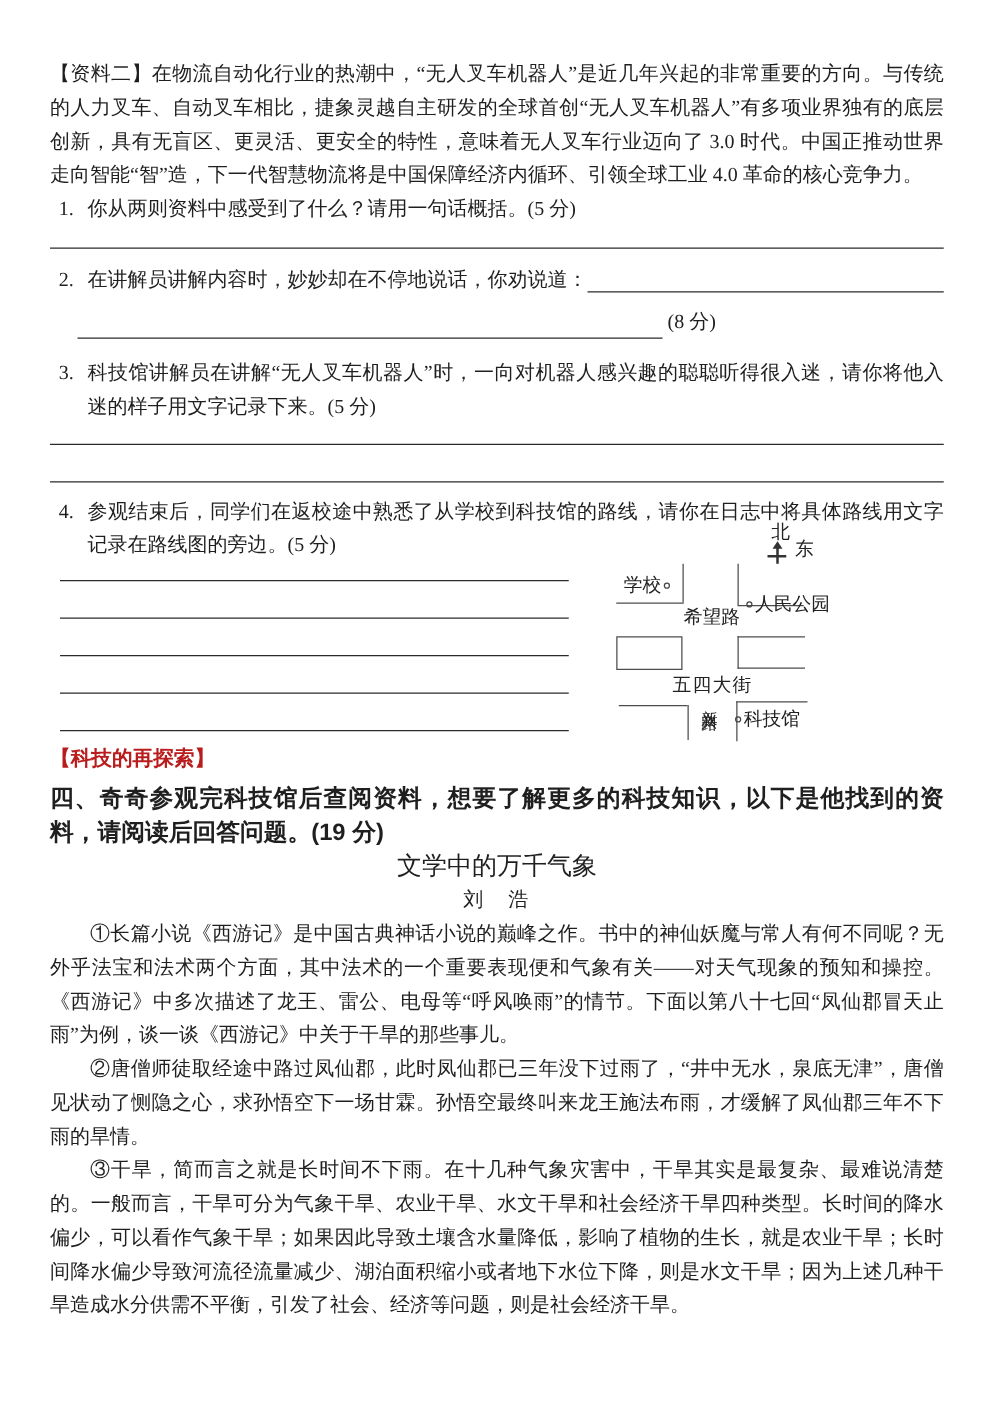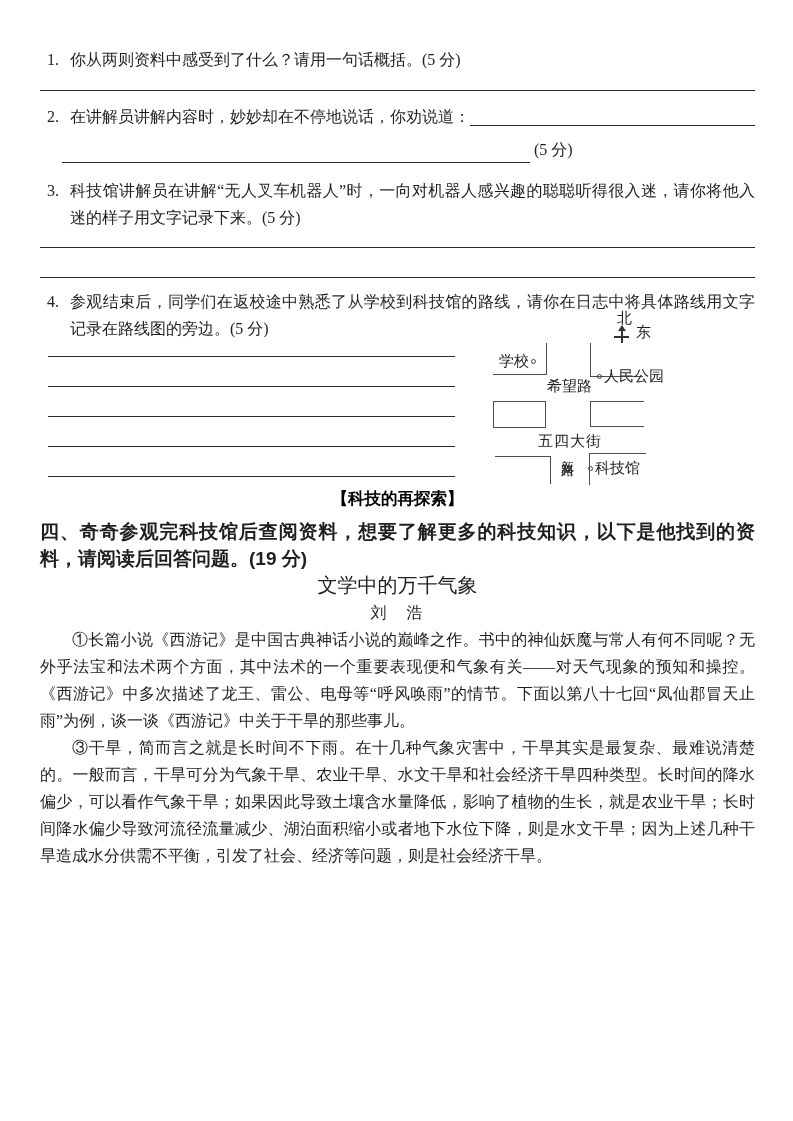--- a/index.html
+++ b/index.html
@@ -63,50 +63,51 @@
   .c-north { position: absolute; left: 6px; top: -2px; }
   .c-east  { position: absolute; left: 25px; top: 12px; }
   .c-cross { position: absolute; left: 3px; top: 15px; width: 15px; height: 17px; }
   .c-stem { position: absolute; left: 7px; top: 3px; width: 1.5px; height: 13px; background: #333; }
   .c-head { position: absolute; left: 4px; top: -2px; width: 0; height: 0;
             border-left: 4px solid transparent; border-right: 4px solid transparent;
             border-bottom: 6px solid #333; }
   .c-bar  { position: absolute; left: 0; top: 9px; width: 15px; height: 1.5px; background: #333; }
 
   .explore-header {
-    margin-top: 8px; text-align: center; font-weight: 700; font-size: 16.5px;
-    color: #000000; font-family: Liberation Serif, serif;
+    margin-top: 8px; text-align: left; font-weight: 700; font-size: 16.5px;
+    color: #b91c1c; font-family: Liberation Serif, serif;
   }
   .sec4 {
     margin-top: 6px; text-align: justify; font-weight: 700; font-size: 19px;
     font-family: "Liberation Sans", "DejaVu Sans", sans-serif; line-height: 27px;
   }
   .art-title { text-align: center; font-size: 20px; font-weight: 400; }
   .art-author { text-align: center; letter-spacing: 2px; }
 </style>
 </head>
 <body>
 
 <div class="page">
 
+  <p class="para">【资料二】在物流自动化行业的热潮中，“无人叉车机器人”是近几年兴起的非常重要的方向。与传统的人力叉车、自动叉车相比，捷象灵越自主研发的全球首创“无人叉车机器人”有多项业界独有的底层创新，具有无盲区、更灵活、更安全的特性，意味着无人叉车行业迈向了 3.0 时代。中国正推动世界走向智能“智”造，下一代智慧物流将是中国保障经济内循环、引领全球工业 4.0 革命的核心竞争力。</p>
 
   <div class="q q1">
     <span class="qnum">1.</span>
     <span>你从两则资料中感受到了什么？请用一句话概括。(5 分)</span>
   </div>
   <div class="ansline after-q1"></div>
 
   <div class="q q2 qflex">
     <span class="qnum">2.</span>
     <span class="lead">在讲解员讲解内容时，妙妙却在不停地说话，你劝说道：</span>
     <span class="fill"></span>
   </div>
   <div class="q2row">
     <span class="ulseg"></span>
-    <span class="score">(5 分)</span>
+    <span class="score">(8 分)</span>
   </div>
 
   <div class="q q3">
     <span class="qnum">3.</span>
     <span>科技馆讲解员在讲解“无人叉车机器人”时，一向对机器人感兴趣的聪聪听得很入迷，请你将他入迷的样子用文字记录下来。(5 分)</span>
   </div>
   <div class="ansline q3a"></div>
   <div class="ansline q3b"></div>
 
   <div class="q q4">
@@ -159,15 +160,16 @@
     </div>
   </div>
 
   <div class="explore-header">【科技的再探索】</div>
 
   <p class="sec4">四、奇奇参观完科技馆后查阅资料，想要了解更多的科技知识，以下是他找到的资料，请阅读后回答问题。(19 分)</p>
 
   <h4 class="art-title">文学中的万千气象</h4>
   <div class="art-author">刘　浩</div>
   <p class="para indent">①长篇小说《西游记》是中国古典神话小说的巅峰之作。书中的神仙妖魔与常人有何不同呢？无外乎法宝和法术两个方面，其中法术的一个重要表现便和气象有关——对天气现象的预知和操控。《西游记》中多次描述了龙王、雷公、电母等“呼风唤雨”的情节。下面以第八十七回“凤仙郡冒天止雨”为例，谈一谈《西游记》中关于干旱的那些事儿。</p>
+  <p class="para indent">②唐僧师徒取经途中路过凤仙郡，此时凤仙郡已三年没下过雨了，“井中无水，泉底无津”，唐僧见状动了恻隐之心，求孙悟空下一场甘霖。孙悟空最终叫来龙王施法布雨，才缓解了凤仙郡三年不下雨的旱情。</p>
   <p class="para indent">③干旱，简而言之就是长时间不下雨。在十几种气象灾害中，干旱其实是最复杂、最难说清楚的。一般而言，干旱可分为气象干旱、农业干旱、水文干旱和社会经济干旱四种类型。长时间的降水偏少，可以看作气象干旱；如果因此导致土壤含水量降低，影响了植物的生长，就是农业干旱；长时间降水偏少导致河流径流量减少、湖泊面积缩小或者地下水位下降，则是水文干旱；因为上述几种干旱造成水分供需不平衡，引发了社会、经济等问题，则是社会经济干旱。</p>
 
 </div>
 
 </body></html>

